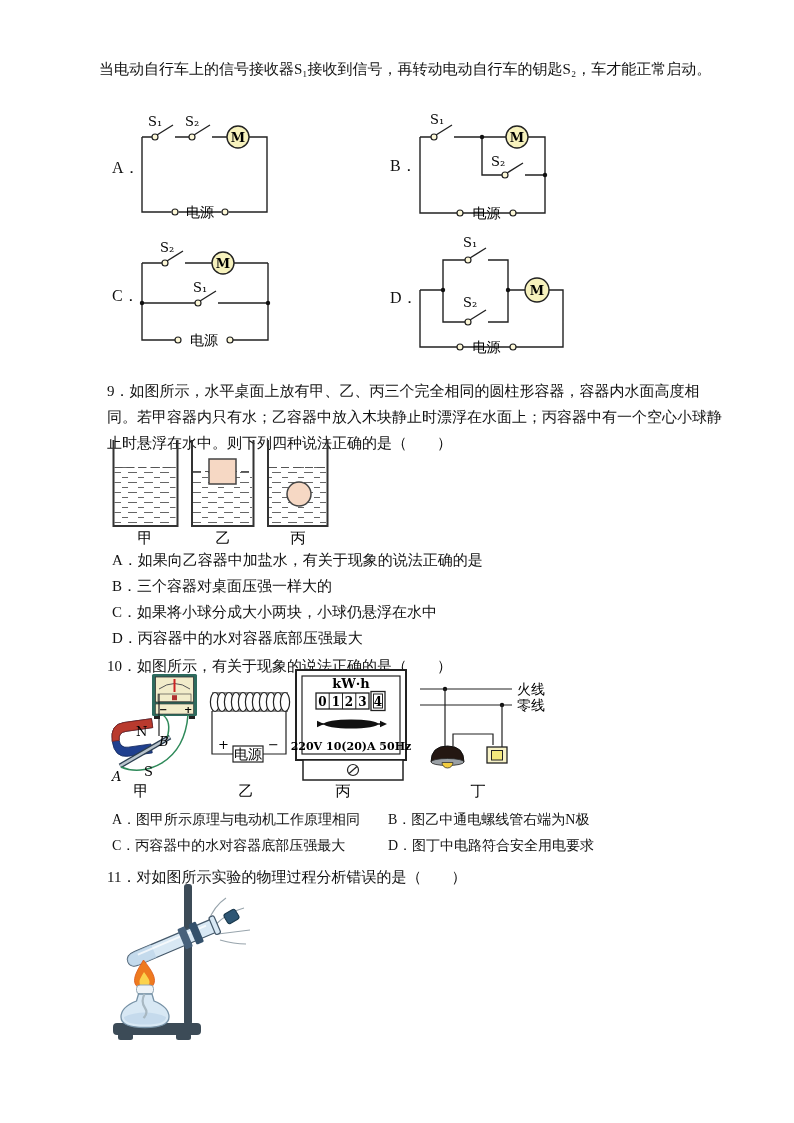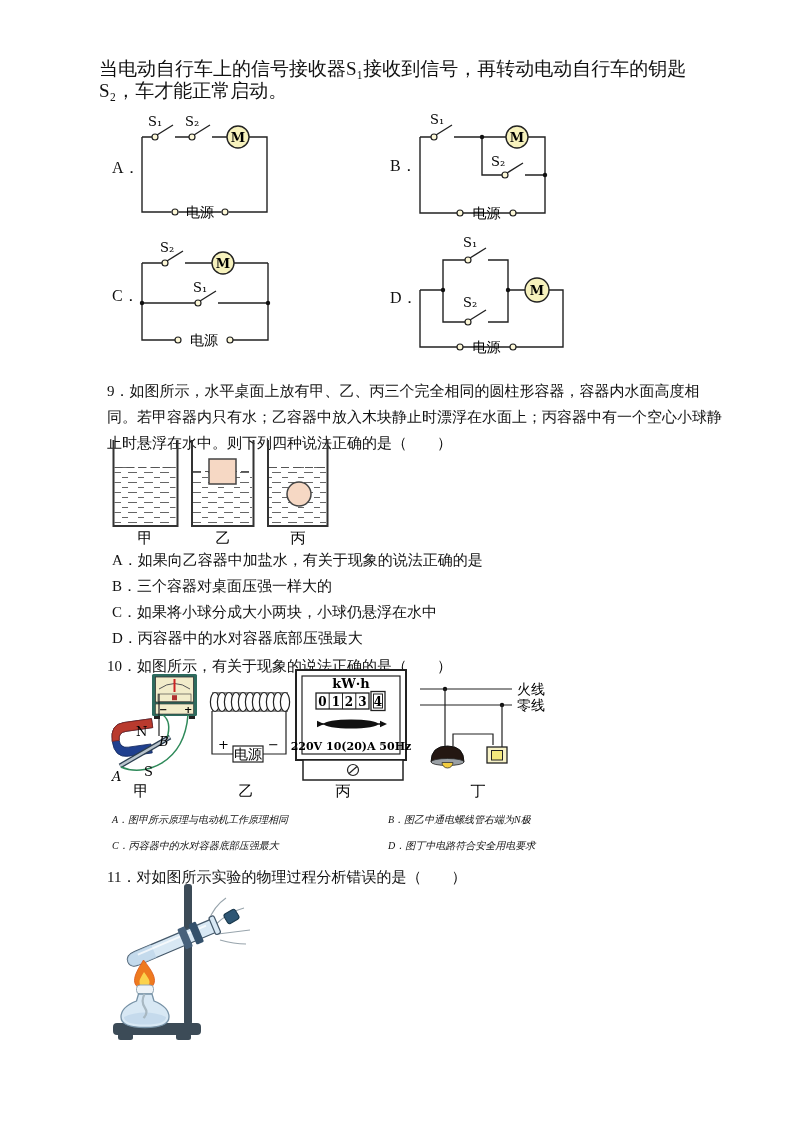--- a/index.html
+++ b/index.html
@@ -1,22 +1,22 @@
 <!DOCTYPE html>
 <html><head>
 <meta charset="utf-8">
 <style>
   html,body{margin:0;padding:0;background:#e8e8e8;}
   .page{position:relative;width:794px;height:1123px;background:#ffffff;margin:0 auto;
         font-family:"Liberation Serif","DejaVu Serif",serif;color:#111;overflow:hidden;}
   .abs{position:absolute;}
-  p.tx{margin:0;font-size:19px;line-height:22px;}
+  p.tx{margin:0;font-size:15px;line-height:22px;}
   .stem{font-size:15px;line-height:26px;margin:8px;}
   .optline{font-size:15px;line-height:26px;margin:0;}
-  .optrow{display:flex;font-size:10px;line-height:26px;font-style:italic;}
+  .optrow{display:flex;font-size:14px;line-height:26px;}
   .optrow .c1{width:276px;white-space:nowrap;flex:none;}
   .optrow .c2{white-space:nowrap;}
   .ltr{font-size:16px;font-family:"Liberation Serif","DejaVu Serif",serif;}
   svg text{font-family:"DejaVu Serif","Liberation Serif",serif;}
   .wire{stroke:#222;stroke-width:1.4;fill:none;}
   .thin{stroke:#222;stroke-width:1.2;fill:none;}
   .term{fill:#fdf8d8;stroke:#222;stroke-width:1.2;}
   .dot{fill:#111;}
   .slabel{font-size:13px;}
   .mlabel{font-size:13px;font-weight:bold;text-anchor:middle;}

